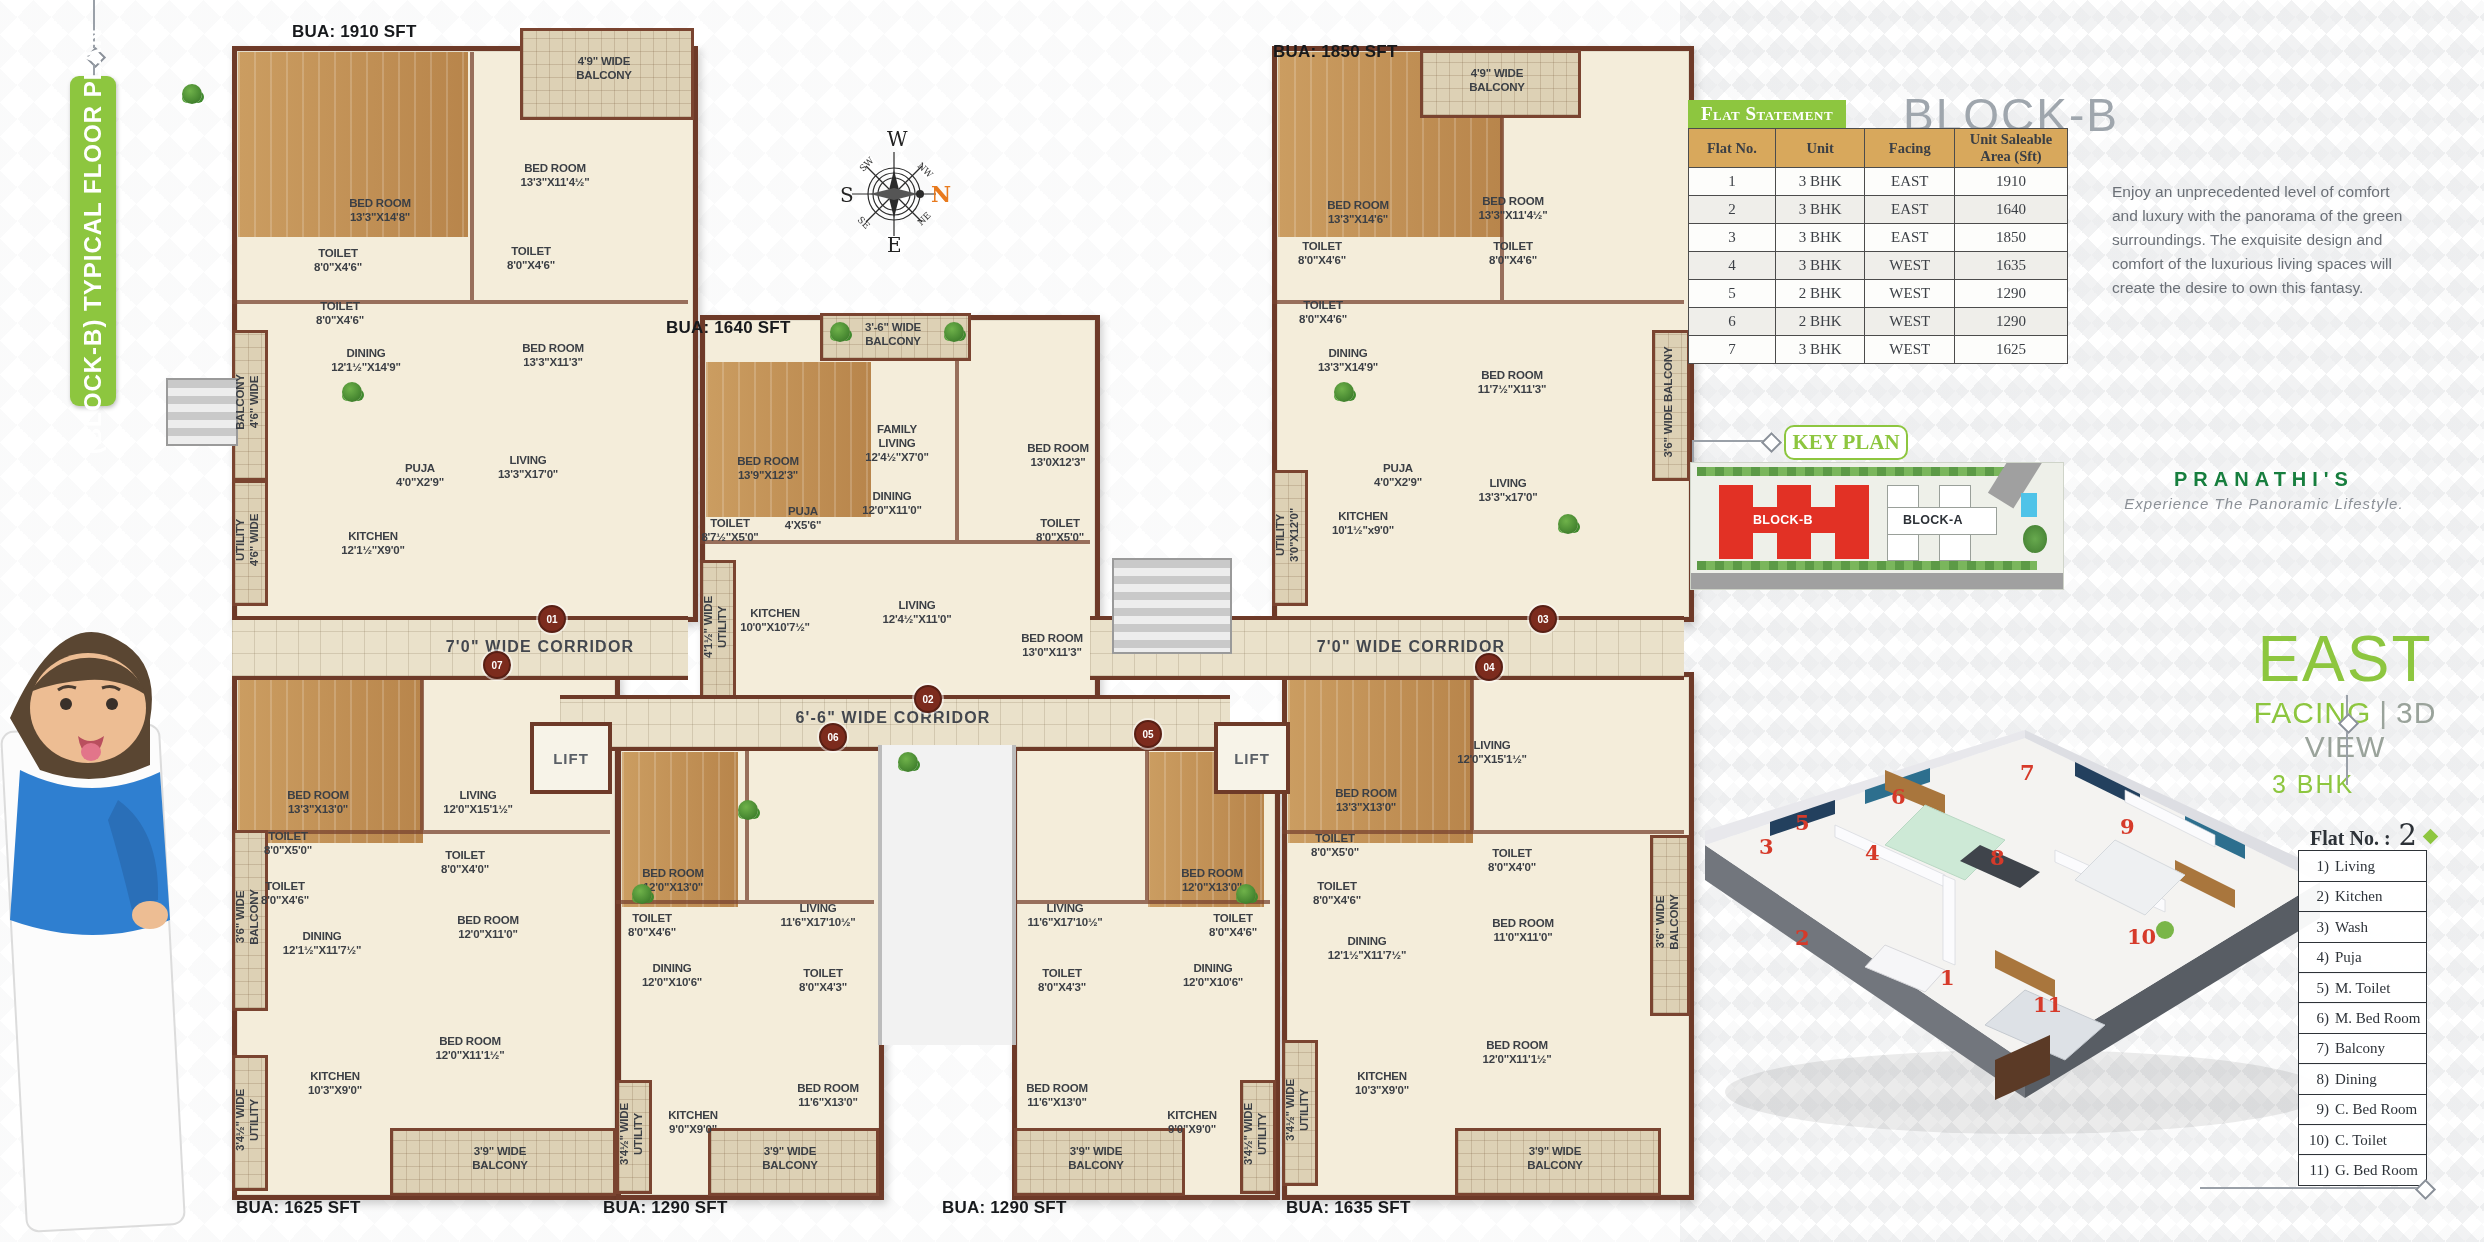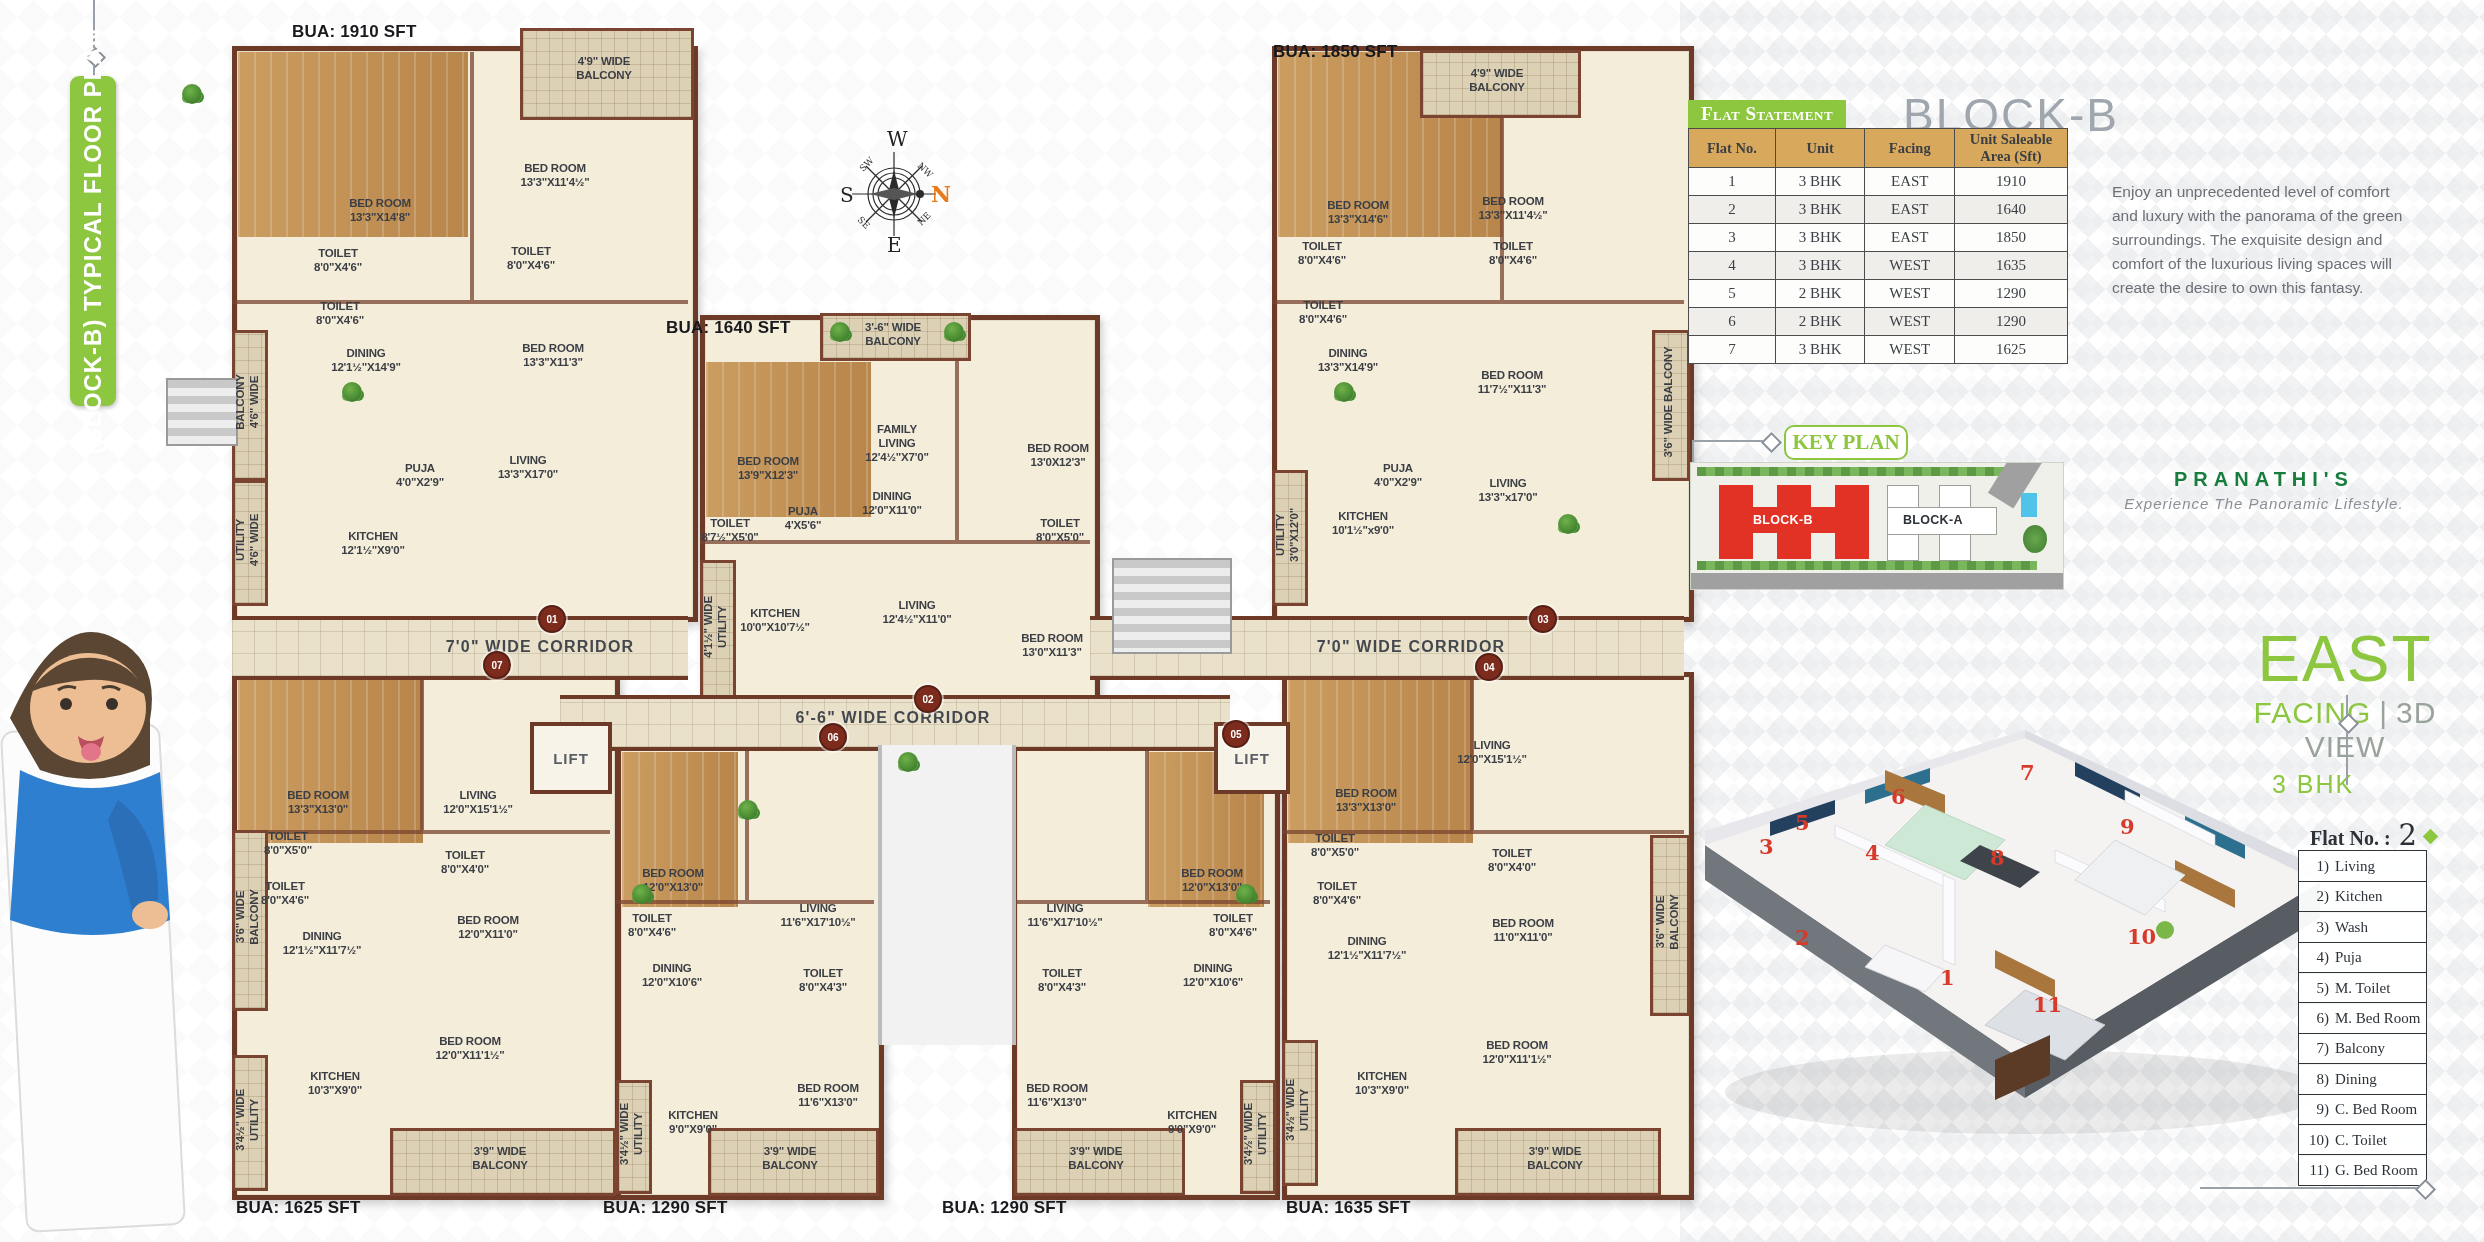--- a/index.html
+++ b/index.html
@@ -174,21 +174,21 @@
   <div class="abs stairs" style="left:1112px;top:558px;width:116px;height:92px;"></div>
   <div class="abs stairs" style="left:166px;top:378px;width:68px;height:64px;"></div>
 
   <div class="abs lift" style="left:530px;top:722px;width:74px;height:64px;">LIFT</div>
   <div class="abs lift" style="left:1214px;top:722px;width:68px;height:64px;">LIFT</div>
 
   <div class="abs marker" style="left:552px;top:619px;">01</div>
   <div class="abs marker" style="left:928px;top:699px;">02</div>
   <div class="abs marker" style="left:1543px;top:619px;">03</div>
   <div class="abs marker" style="left:1489px;top:667px;">04</div>
-  <div class="abs marker" style="left:1236px;top:734px;">05</div>
+  <div class="abs marker" style="left:1148px;top:734px;">05</div>
   <div class="abs marker" style="left:833px;top:737px;">06</div>
   <div class="abs marker" style="left:497px;top:665px;">07</div>
 
   <span class="abs bua" style="left:292px;top:22px;">BUA: 1910 SFT</span>
   <span class="abs bua" style="left:666px;top:318px;">BUA: 1640 SFT</span>
   <span class="abs bua" style="left:1273px;top:42px;">BUA: 1850 SFT</span>
   <span class="abs bua" style="left:236px;top:1198px;">BUA: 1625 SFT</span>
   <span class="abs bua" style="left:603px;top:1198px;">BUA: 1290 SFT</span>
   <span class="abs bua" style="left:942px;top:1198px;">BUA: 1290 SFT</span>
   <span class="abs bua" style="left:1286px;top:1198px;">BUA: 1635 SFT</span>

